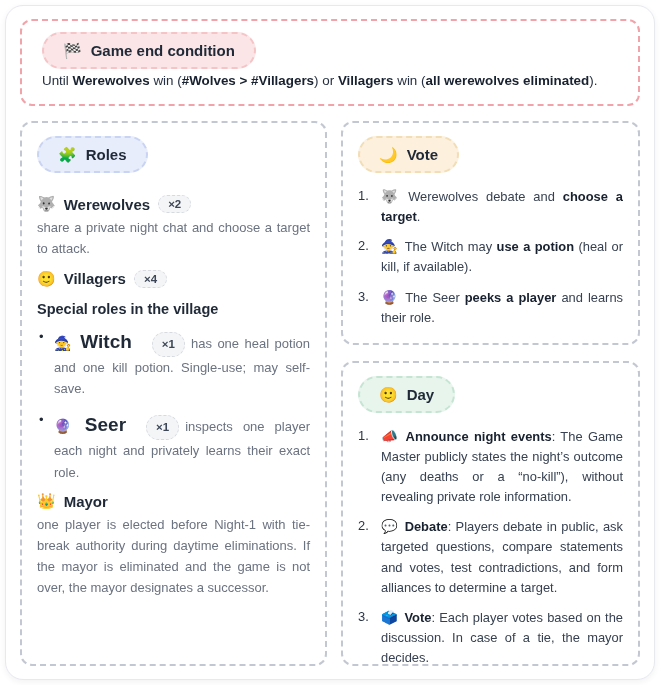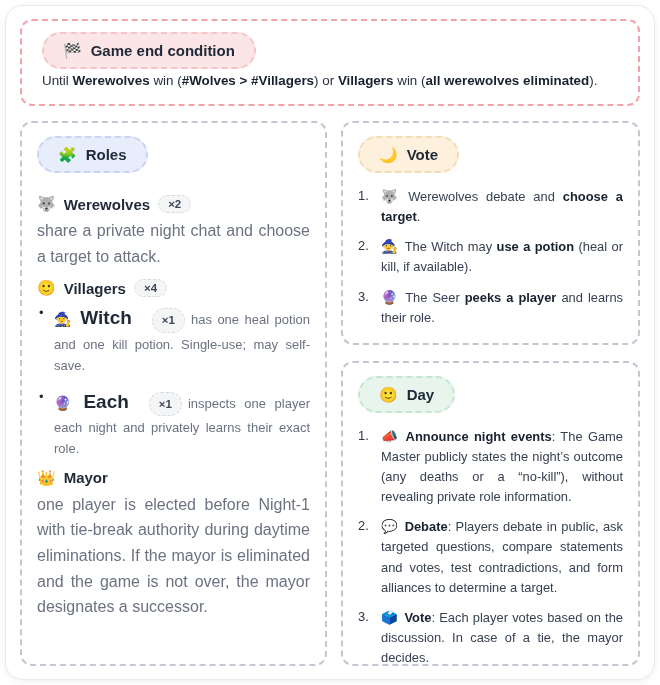--- a/index.html
+++ b/index.html
@@ -72,21 +72,21 @@
   .role-head .emoji { font-size: 15px; }
   .count-pill {
     display: inline-block;
     font-size: 11.5px; font-weight: 600; color: #3c4656;
     background: var(--count_bg, #f4f5f7);
     border: 1.5px dashed var(--count_border, #d6dae0);
     border-radius: 999px;
     padding: 2px 9px;
   }
   .role-desc {
-    font-size: 16px; color: var(--body-gray);
+    font-size: 13px; color: var(--body-gray);
     line-height: 1.6; text-align: justify;
     margin-bottom: 10px;
   }
   .special-heading {
     font-size: 14.5px; font-weight: 700; color: var(--heading);
     margin: 13px 0 9px;
   }
   .special-list { list-style: none; margin-bottom: 6px; }
   .special-list li {
     position: relative;
@@ -145,24 +145,25 @@
           <span class="count-pill">×2</span>
         </div>
         <p class="role-desc">share a private night chat and choose a target to attack.</p>
 
         <div class="role-head">
           <span class="emoji">🙂</span>
           <span>Villagers</span>
           <span class="count-pill">×4</span>
         </div>
 
+        <h4 class="special-heading">Special roles in the village</h4>
 
         <ul class="special-list">
           <li><span class="emoji">🧙</span><b>Witch</b><span class="count-pill">×1</span><span>has one heal potion and one kill potion. Single-use; may self-save.</span></li>
-          <li><span class="emoji">🔮</span><b>Each</b><span class="count-pill">×1</span><span>inspects one player each night and privately learns their exact role.</span></li>
+          <li><span class="emoji">🔮</span><b>Seer</b><span class="count-pill">×1</span><span>inspects one player each night and privately learns their exact role.</span></li>
         </ul>
 
         <div class="role-head">
           <span class="emoji">👑</span>
           <span>Mayor</span>
         </div>
         <p class="role-desc">one player is elected before Night-1 with tie-break authority during daytime eliminations. If the mayor is eliminated and the game is not over, the mayor designates a successor.</p>
       </section>
     </div>
 

